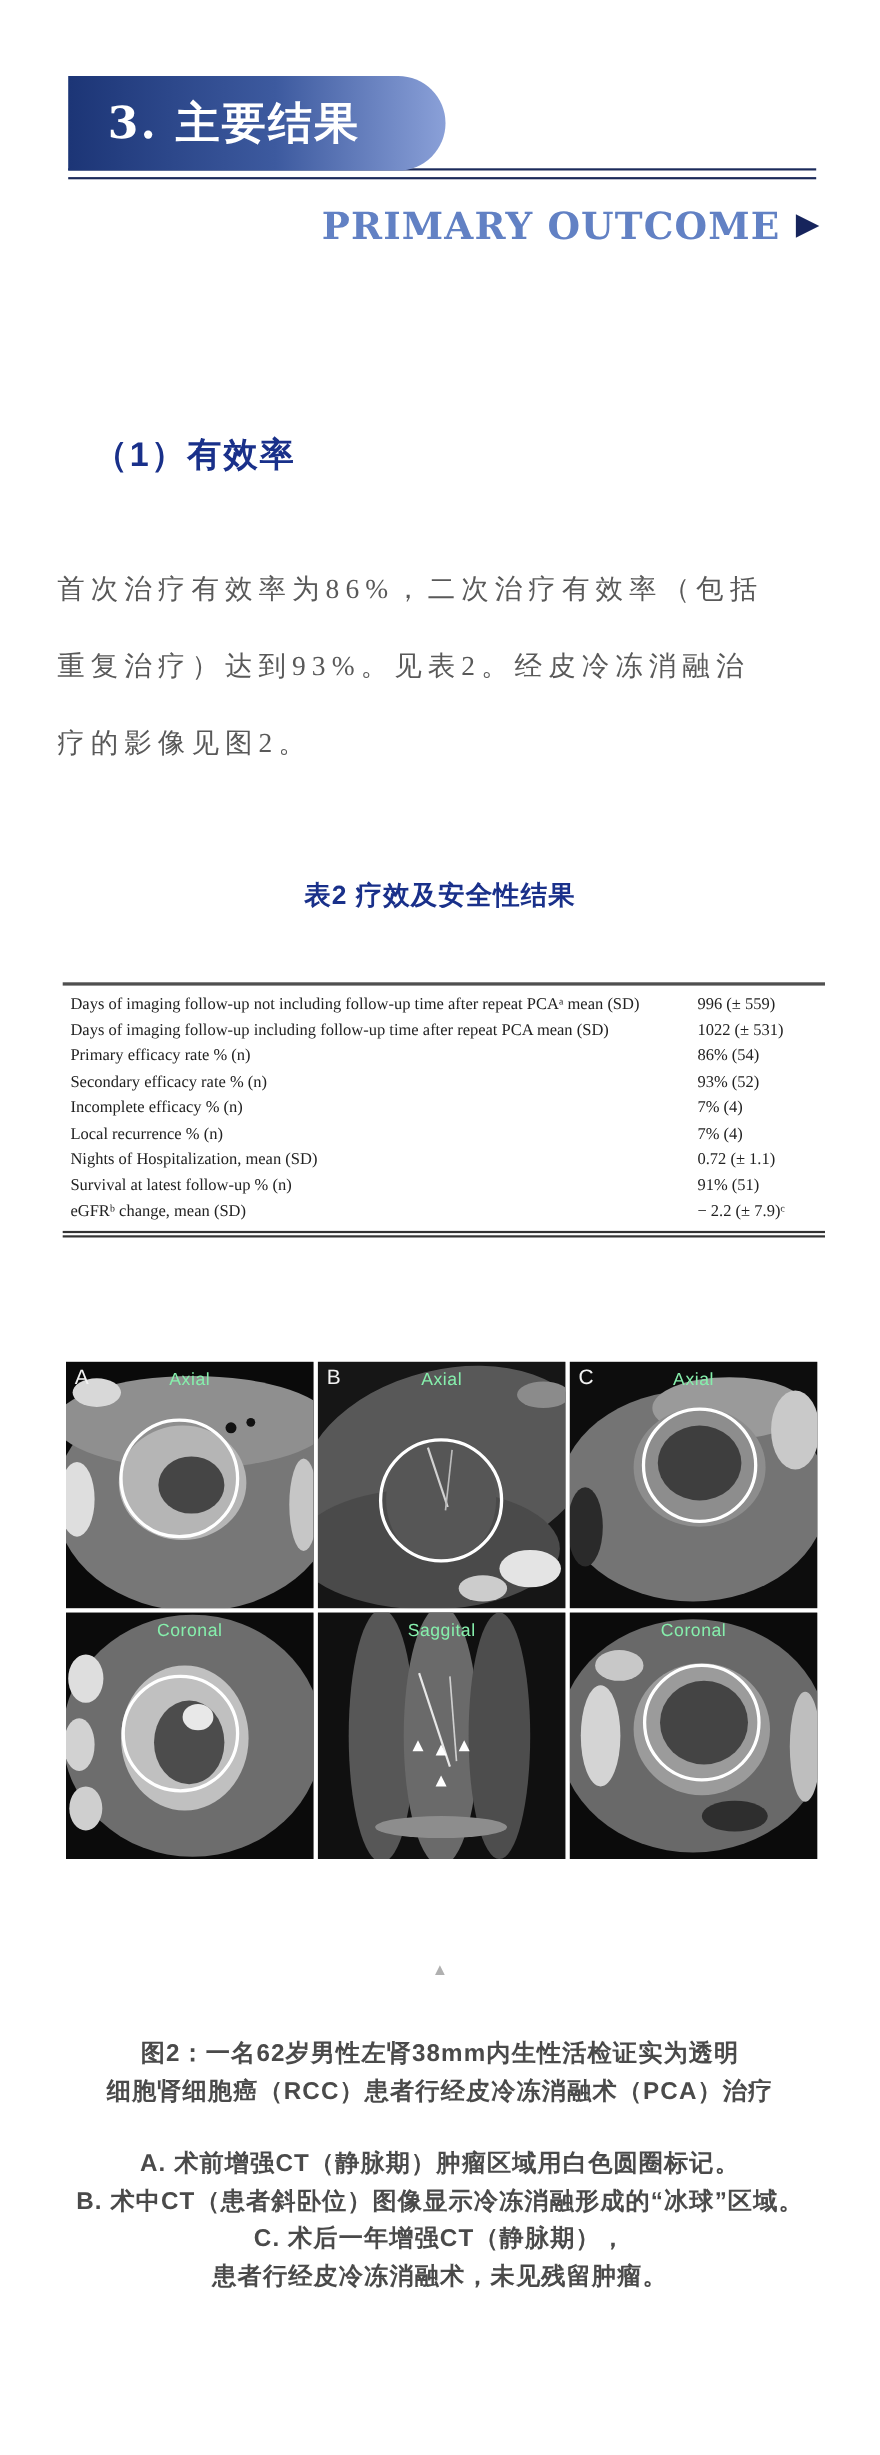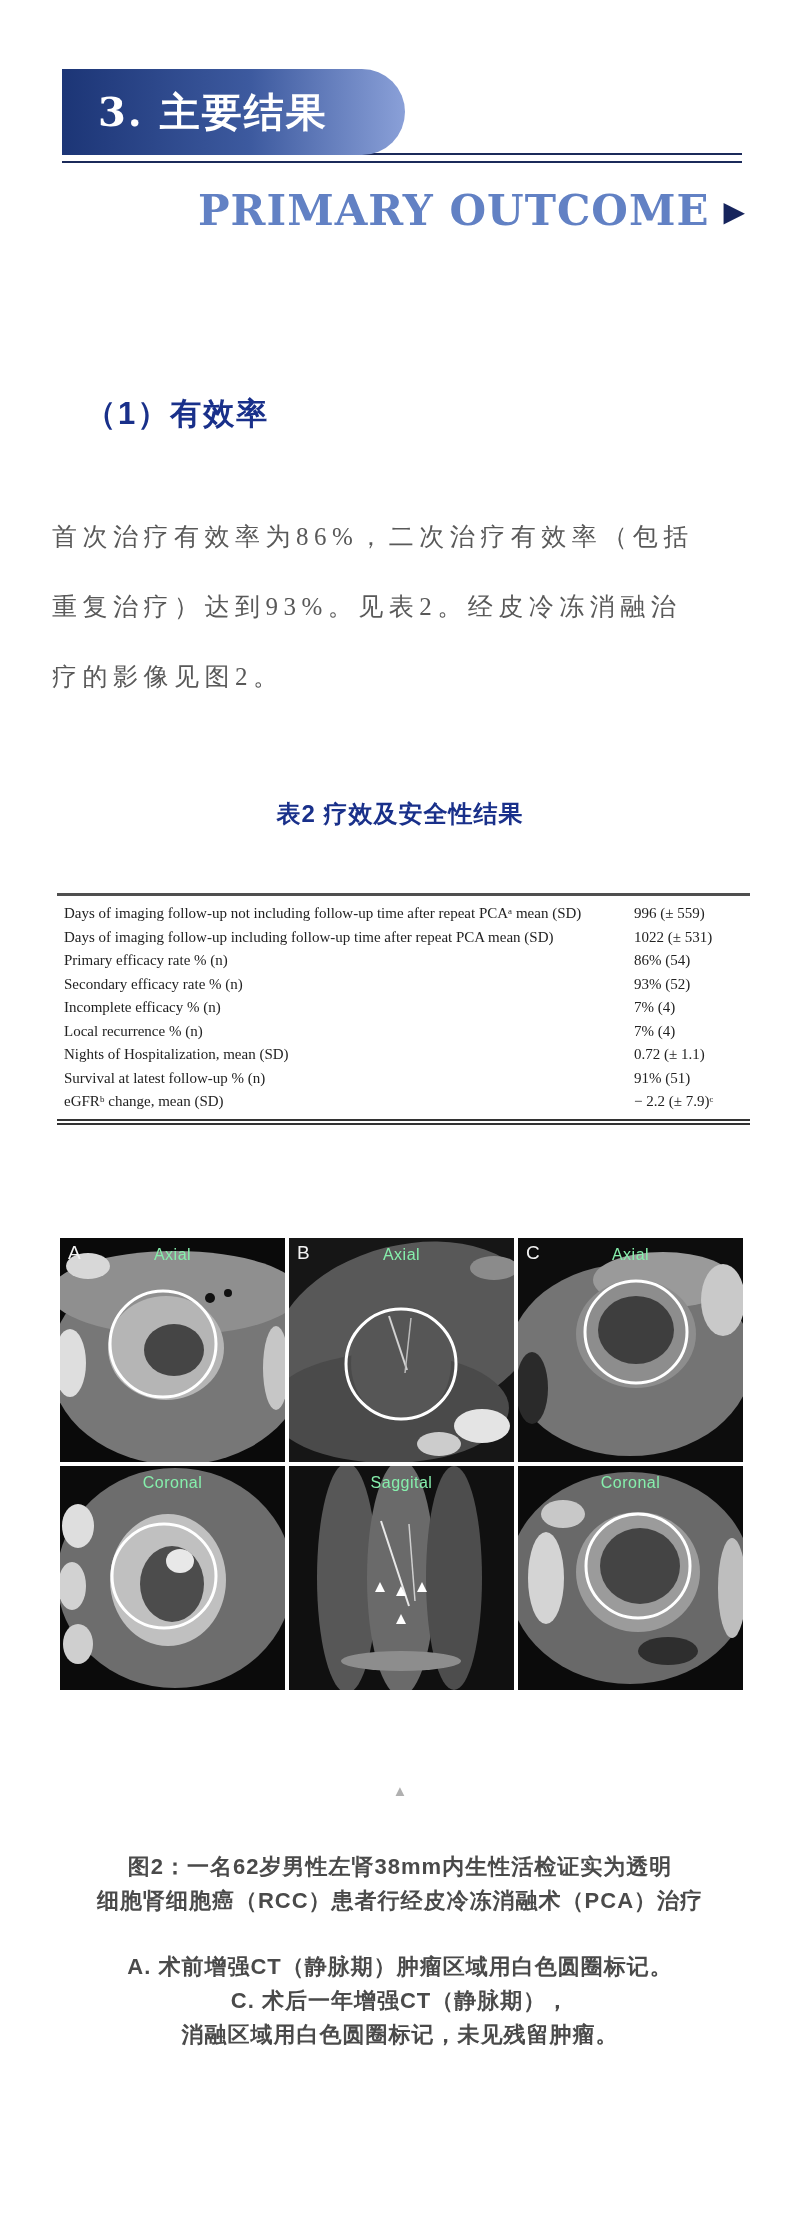--- a/index.html
+++ b/index.html
@@ -8,21 +8,21 @@
 
   
   .rules{position:absolute;left:62px;top:153px;width:680px;height:10px;box-sizing:border-box;
          border-top:2px solid #1b2a5a;border-bottom:2px solid #1b2a5a;}
   .banner{position:absolute;left:62px;top:69px;width:343px;height:86px;z-index:2;
           background:linear-gradient(to right,#1c3576 0%,#3d5a9f 55%,#8aa0d8 100%);
           border-radius:0 44px 44px 0;}
   .banner-label{display:block;line-height:86px;padding-left:36px;color:#ffffff;
           font-family:"DejaVu Serif",serif;font-weight:700;font-size:40px;letter-spacing:2px;}
   .subtitle-row{position:absolute;left:57px;top:186px;width:688px;text-align:right;white-space:nowrap;}
-  .subtitle{font-family:"DejaVu Serif",serif;font-weight:700;font-size:42px;letter-spacing:1px;
+  .subtitle{font-family:"DejaVu Serif",serif;font-weight:700;font-size:34px;letter-spacing:1px;
           color:#6281c4;}
   .play-arrow{display:inline-block;margin-left:14px;color:#16245c;font-size:28px;
           font-family:"DejaVu Sans",sans-serif;vertical-align:4px;}
 
   
   .section-heading{position:absolute;left:85px;top:393px;font-size:31px;font-weight:700;
           color:#19308a;letter-spacing:2px;}
   .paragraph{position:absolute;left:52px;top:502px;width:700px;color:#595959;font-size:25px;font-family:Liberation Serif, serif;}
   .paragraph .pline{height:70px;line-height:70px;letter-spacing:5.5px;white-space:nowrap;}
 
@@ -221,17 +221,18 @@
 
   <div class="collapse-icon">▲</div>
 
   <div class="fig-caption-title">
     <div class="cline">图2：一名62岁男性左肾38mm内生性活检证实为透明</div>
     <div class="cline">细胞肾细胞癌（RCC）患者行经皮冷冻消融术（PCA）治疗</div>
   </div>
 
   <div class="fig-caption-detail">
     <div class="cline">A. 术前增强CT（静脉期）肿瘤区域用白色圆圈标记。</div>
+    <div class="cline">B. 术中CT（患者斜卧位）图像显示冷冻消融形成的“冰球”区域。</div>
     <div class="cline">C. 术后一年增强CT（静脉期），</div>
-    <div class="cline">消融区域用白色圆圈标记，未见残留肿瘤。</div>
+    <div class="cline">患者行经皮冷冻消融术，未见残留肿瘤。</div>
   </div>
 
 </div>
 
 </body></html>

